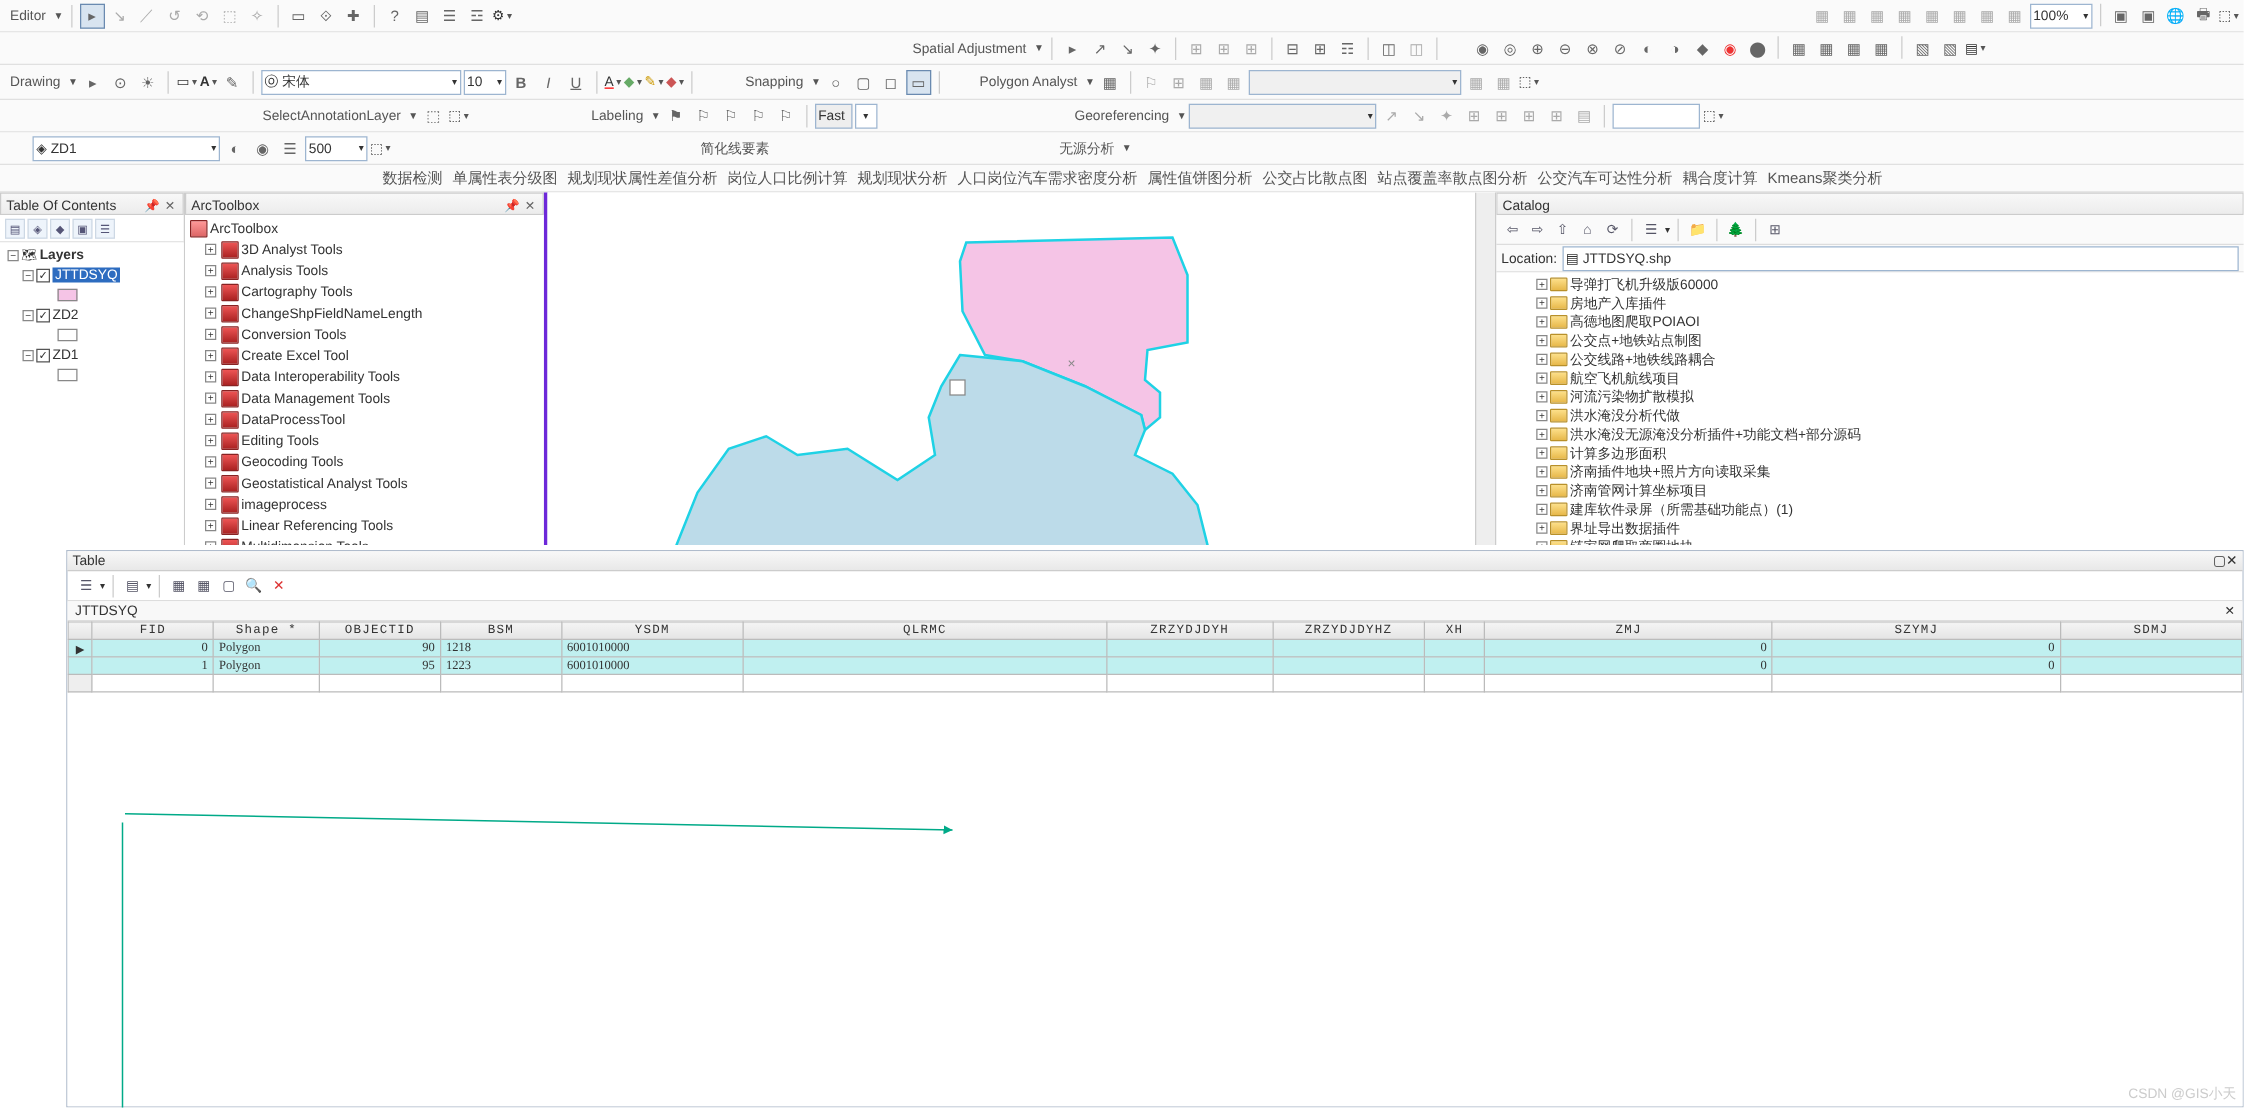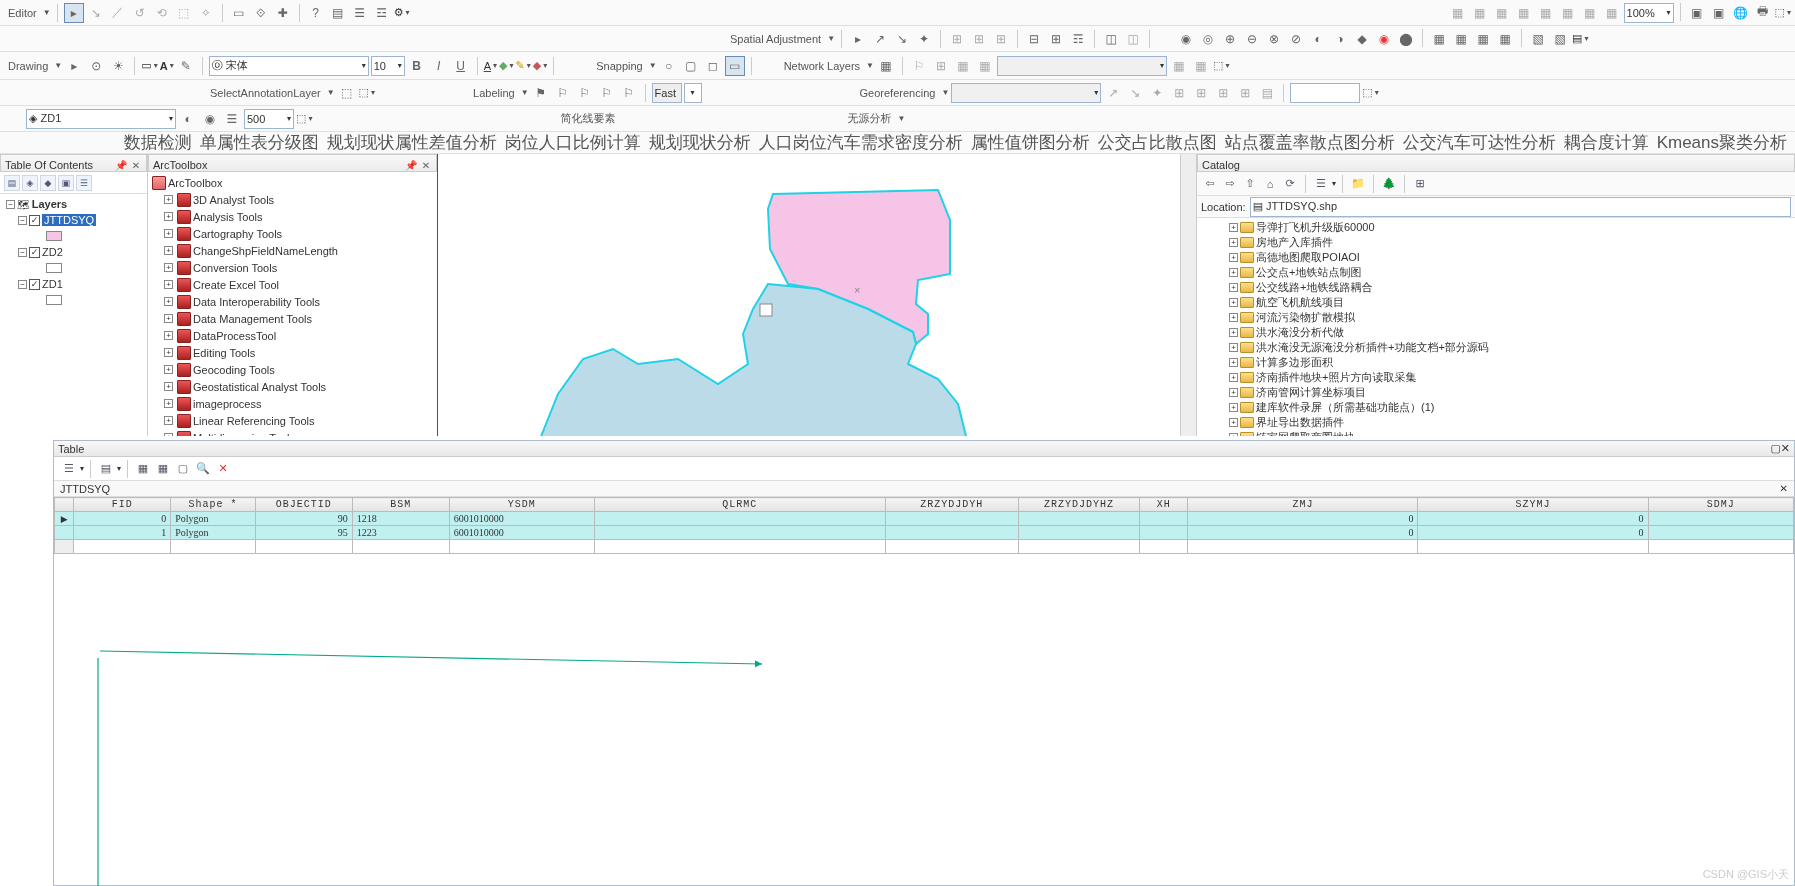--- a/index.html
+++ b/index.html
@@ -13,33 +13,33 @@
 .tb-dd .chev{font-size:8px;color:#555;padding-left:2px}
 .sep{width:1px;height:18px;background:#ccc;margin:0 4px}
 .input,.combo{height:20px;border:1px solid #9db5d0;background:#fff;padding:0 2px;font-size:11px;display:flex;align-items:center}
 .combo{justify-content:space-between}
 .combo .chev{font-size:8px;color:#333;margin-left:4px}
 .gray{color:#aaa}
 .pane-header{height:18px;background:linear-gradient(#f8f8f8,#ececec);border:1px solid #ccc;display:flex;align-items:flex-end;justify-content:space-between;padding:0 4px;font-size:11px}
 .pane-header .hicons{display:flex;gap:2px}
 .pane-header .hicons span{width:12px;height:12px;font-size:10px;color:#666;display:flex;align-items:center;justify-content:center}
 #analysis-row{display:flex;gap:8px;padding:2px 8px;background:#fafafa;border-bottom:1px solid #e0e0e0;height:22px;align-items:center;overflow:hidden}
-#analysis-row span{font-size:17px;color:#555;white-space:nowrap}
+#analysis-row span{font-size:12px;color:#555;white-space:nowrap}
 #main{display:flex;height:282px}
 #toc{width:148px;border-right:1px solid #ccc;display:flex;flex-direction:column}
 #toc-tb{height:22px;border-bottom:1px solid #ddd;display:flex;align-items:center;padding:0 4px;gap:2px}
 #toc-tb .i{width:16px;height:16px;border:1px solid #cdd8e4;background:#eef4fb;font-size:9px;display:flex;align-items:center;justify-content:center;color:#557}
 #toc-body{flex:1;padding:2px;background:#fff;overflow:hidden}
 .tnode{display:flex;align-items:center;height:16px;gap:2px;padding-left:4px}
 .exp{width:9px;height:9px;border:1px solid #888;font-size:8px;line-height:7px;text-align:center;background:#fff}
 .chk{width:11px;height:11px;border:1px solid #555;font-size:9px;line-height:9px;text-align:center;color:#333;background:#fff}
 .lbl{font-size:11px}
 .lbl.sel{background:#2d6cc0;color:#fff;padding:0 2px}
 .swatch{width:16px;height:10px;border:1px solid #888;margin-left:40px}
-#arctb{width:290px;border-right:1px solid #6d28d9;display:flex;flex-direction:column}
+#arctb{width:290px;border-right:3px solid #6d28d9;display:flex;flex-direction:column}
 #arctb-body{flex:1;background:#fff;overflow:hidden;padding:2px}
 .atnode{display:flex;align-items:center;height:17px;gap:2px;padding-left:2px}
 .atnode .exp{margin-right:2px}
 .atico{width:14px;height:14px;background:linear-gradient(#e55,#a22);border:1px solid #822;border-radius:1px}
 .atico.root{background:linear-gradient(#f99,#d66)}
 #map{flex:1;background:#fff;position:relative;border-right:1px solid #ccc;overflow:hidden}
 #map svg{position:absolute;top:0;left:0}
 #scroll-v{position:absolute;right:0;top:0;bottom:0;width:16px;background:#eee;border-left:1px solid #ccc}
 #catalog{width:598px;display:flex;flex-direction:column}
 #cat-tb{height:24px;display:flex;align-items:center;gap:2px;padding:0 4px;border-bottom:1px solid #ddd;background:#fafafa}
@@ -222,21 +222,21 @@
       <span class="tb-label">Snapping</span>
       <span class="chev">▼</span>
     </div>
  <div class="tb-btn">○</div>
  <div class="tb-btn">▢</div>
  <div class="tb-btn">◻</div>
  <div class="tb-btn active">▭</div>
  <div class="sep"></div>
  <div style="width:20px"></div>
  <div class="tb-dd">
-      <span class="tb-label">Network Layers</span>
+      <span class="tb-label">Polygon Analyst</span>
       <span class="chev">▼</span>
     </div>
  <div class="tb-btn">▦</div>
  <div class="sep"></div>
  <div class="tb-btn gray">⚐</div>
  <div class="tb-btn gray">⊞</div>
  <div class="tb-btn gray">▦</div>
  <div class="tb-btn gray">▦</div>
  <div class="combo gray" style="width:170px;background:#f0f0f0">
       <span></span>

